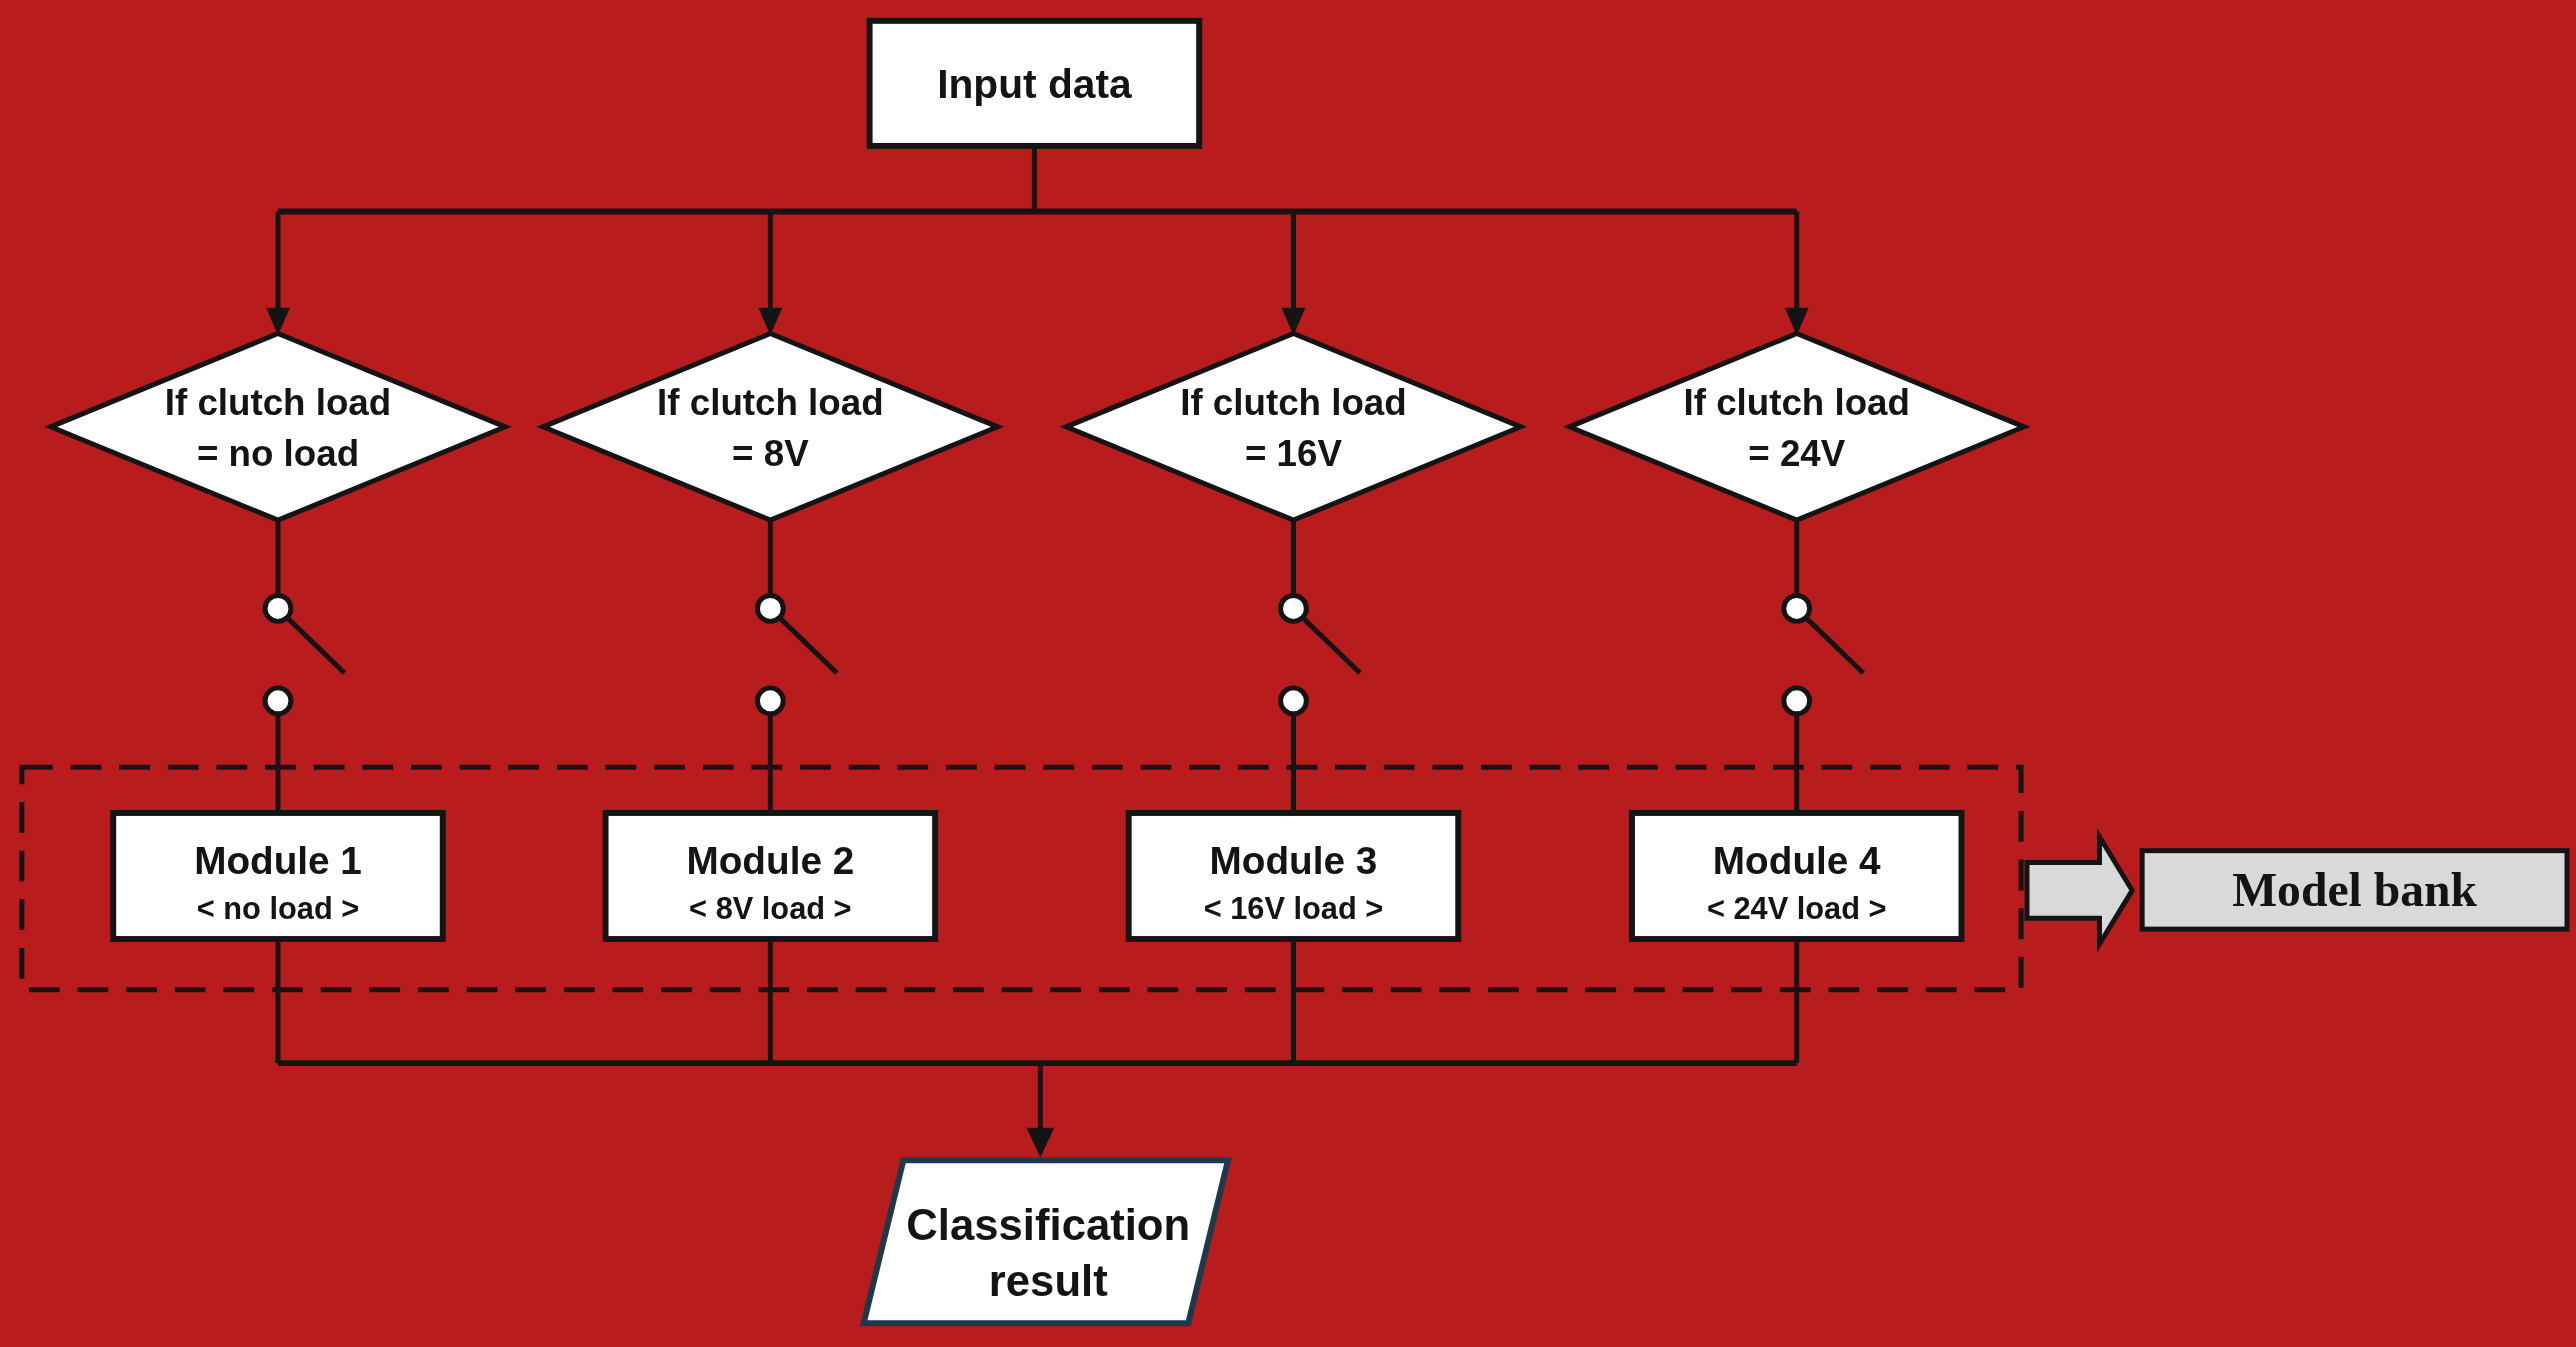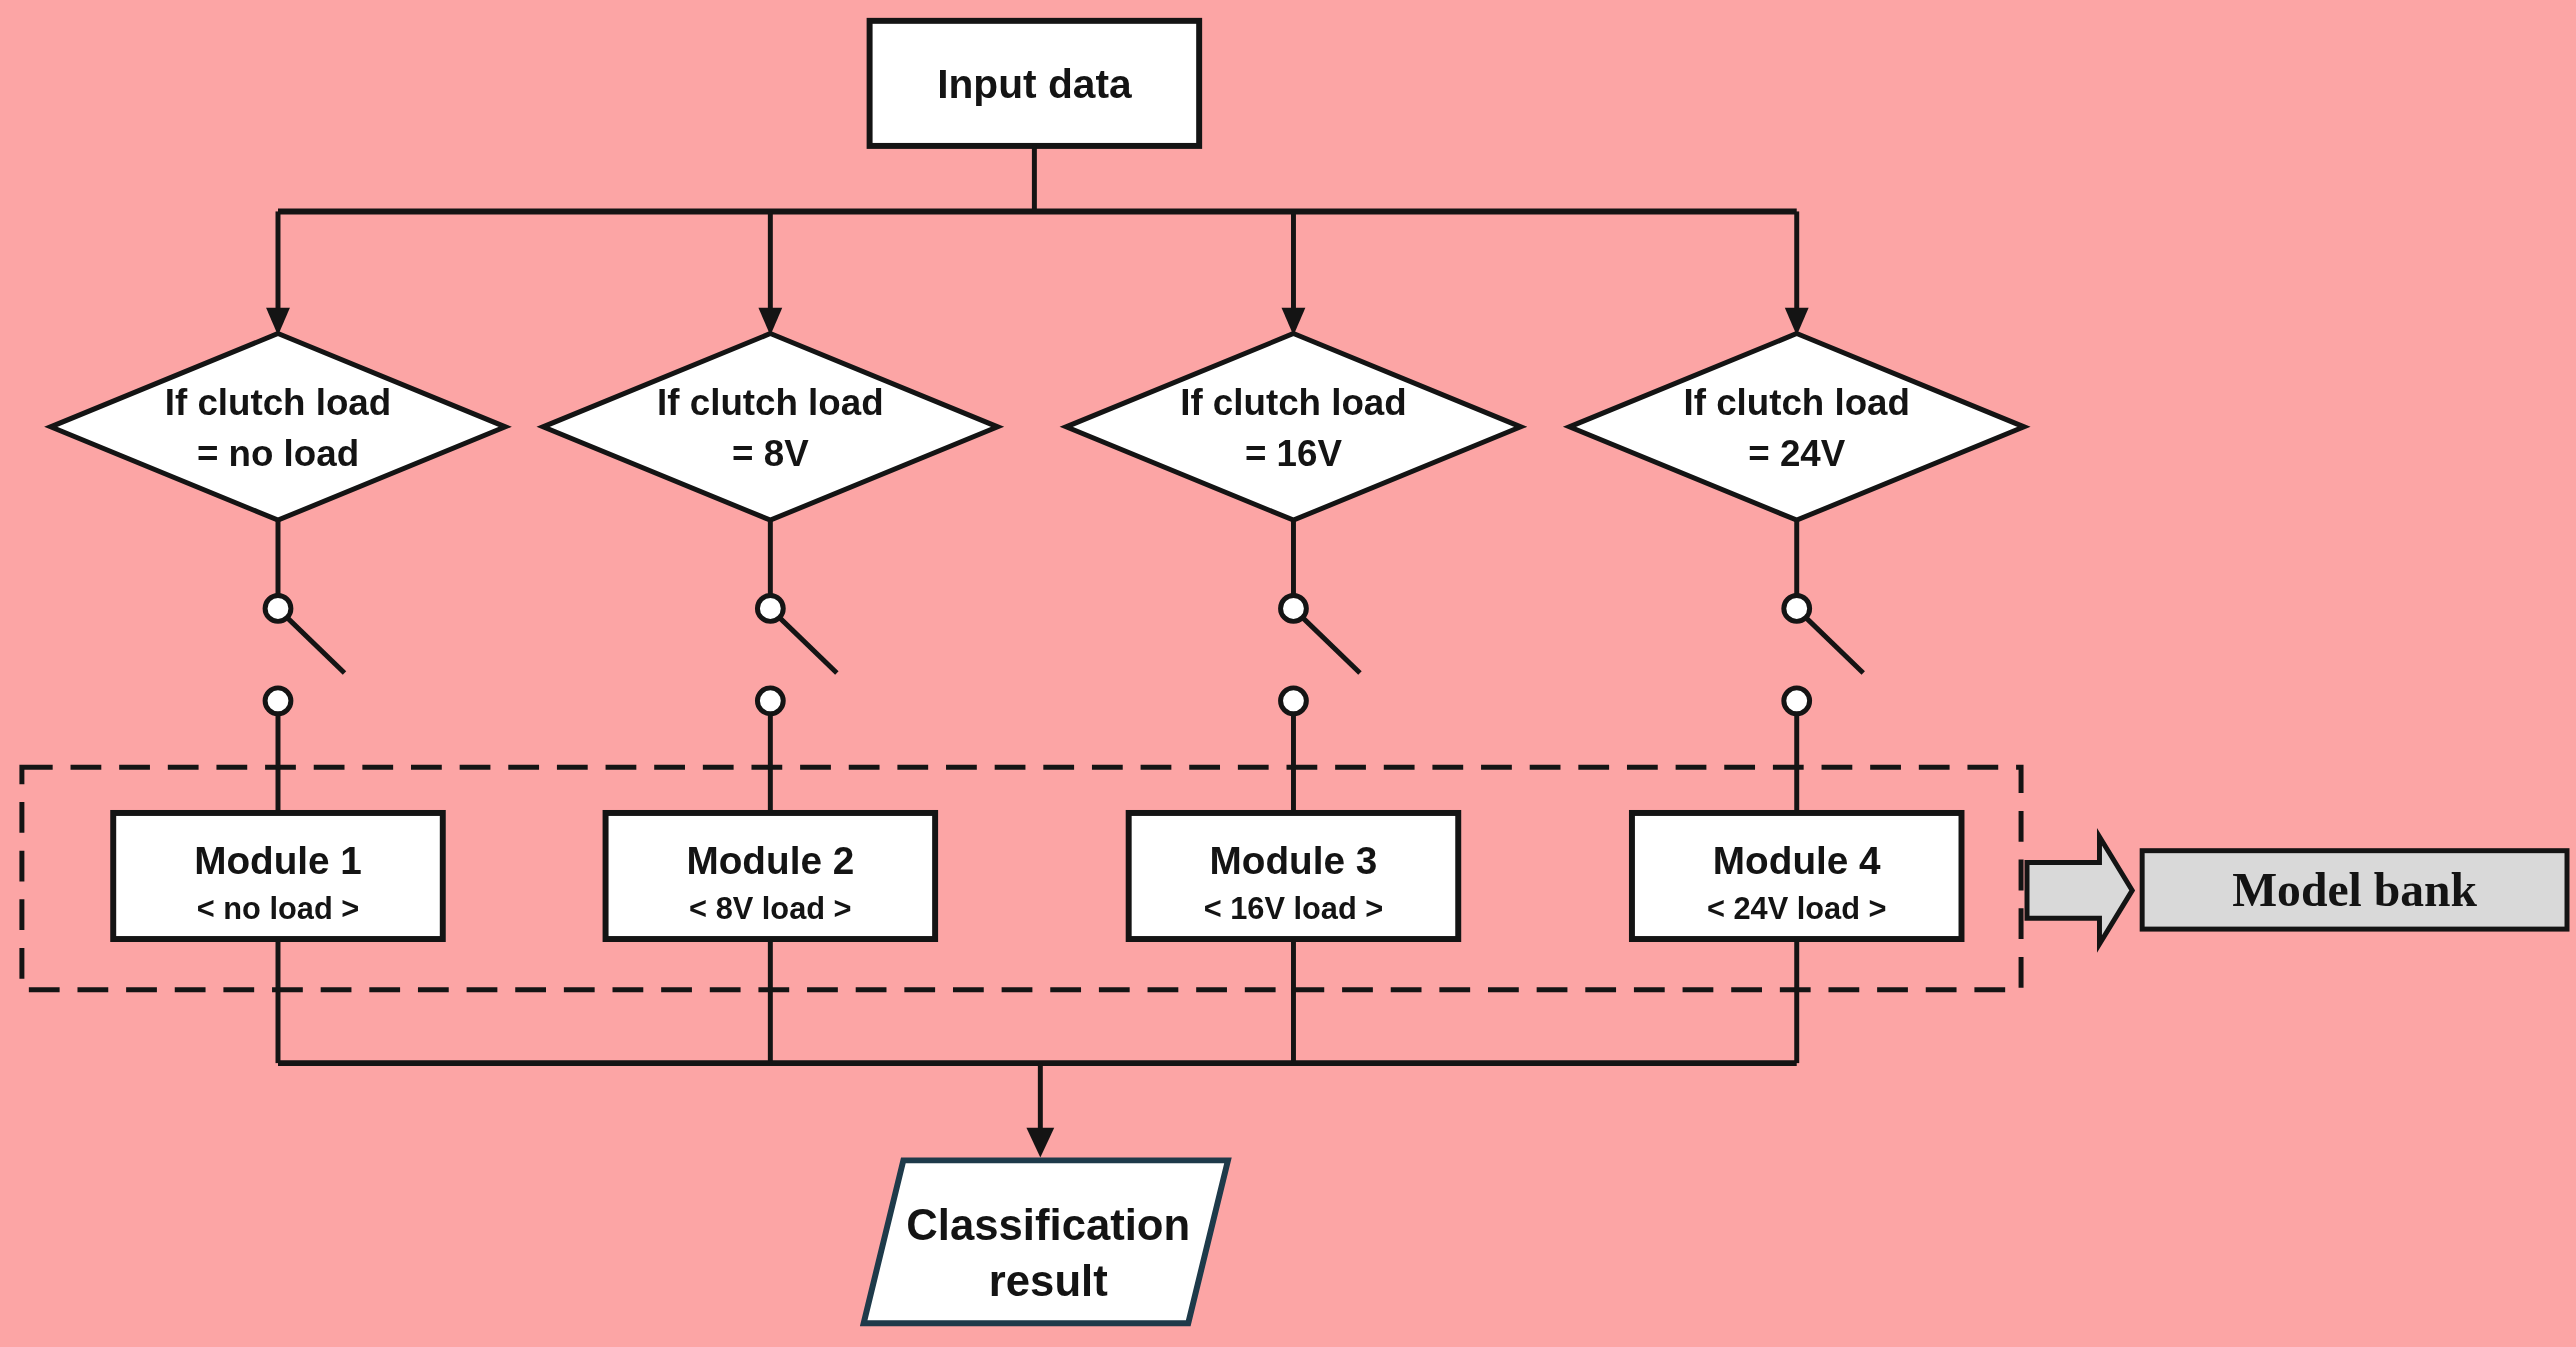--- a/index.html
+++ b/index.html
@@ -1,16 +1,16 @@
 <!DOCTYPE html>
 <html><head>
 <meta charset="utf-8">
 <style>
   html, body { margin: 0; padding: 0; background: #ffffff; }
-  .canvas { width: 2576px; height: 1347px; position: relative; background: #fca5a5; overflow: hidden; }
+  .canvas { width: 2576px; height: 1347px; position: relative; background: #b91c1c; overflow: hidden; }
   svg { display: block; }
   text { fill: #141414; }
   .sans-lbl   { font: 700 37px "Liberation Sans", sans-serif; text-anchor: middle; }
   .sans-big   { font: 700 41px "Liberation Sans", sans-serif; text-anchor: middle; }
   .mod-name   { font: 700 39px "Liberation Sans", sans-serif; text-anchor: middle; }
   .mod-load   { font: 700 31px "Liberation Sans", sans-serif; text-anchor: middle; }
   .result-lbl { font: 700 44px "Liberation Sans", sans-serif; text-anchor: middle; }
   .bank-lbl   { font: 700 48px "Liberation Serif", "DejaVu Serif", serif; text-anchor: middle; }
   .ln    { stroke: #141414; stroke-width: 5; fill: none; }
   .ln-th { stroke: #141414; stroke-width: 6; fill: none; }

